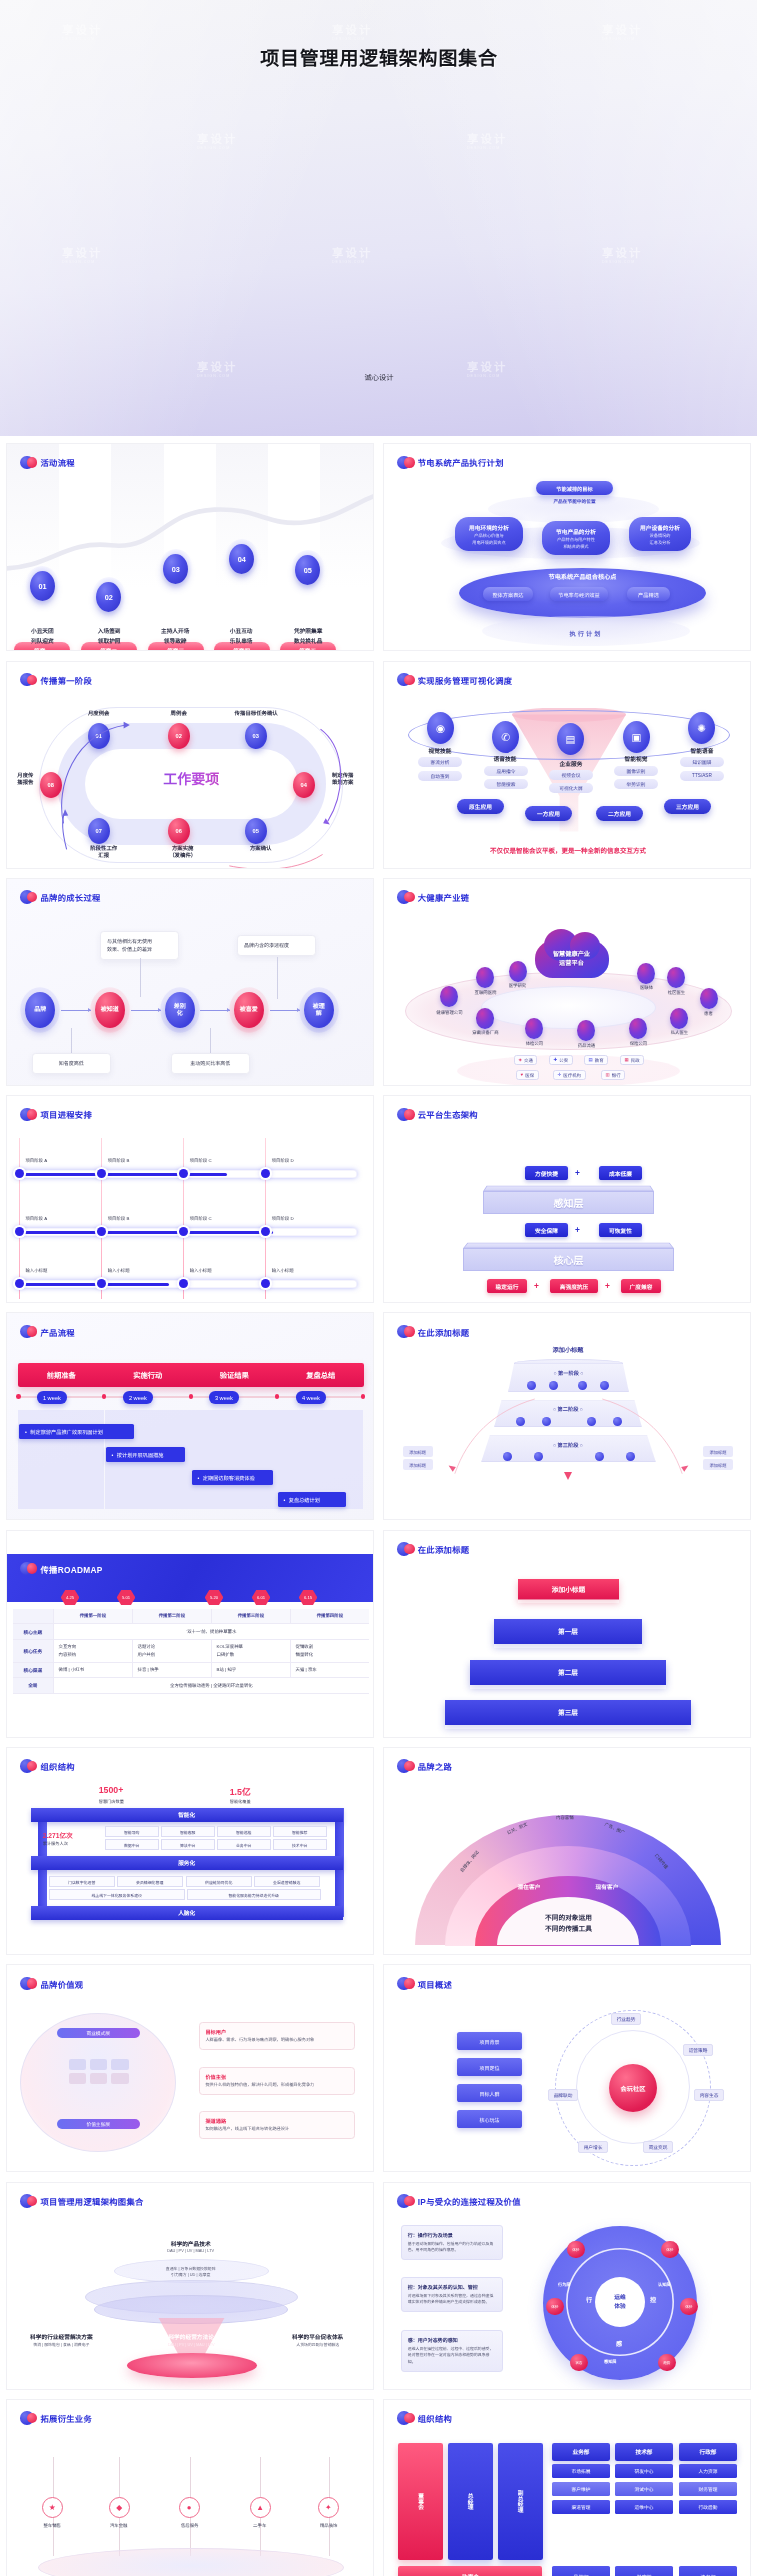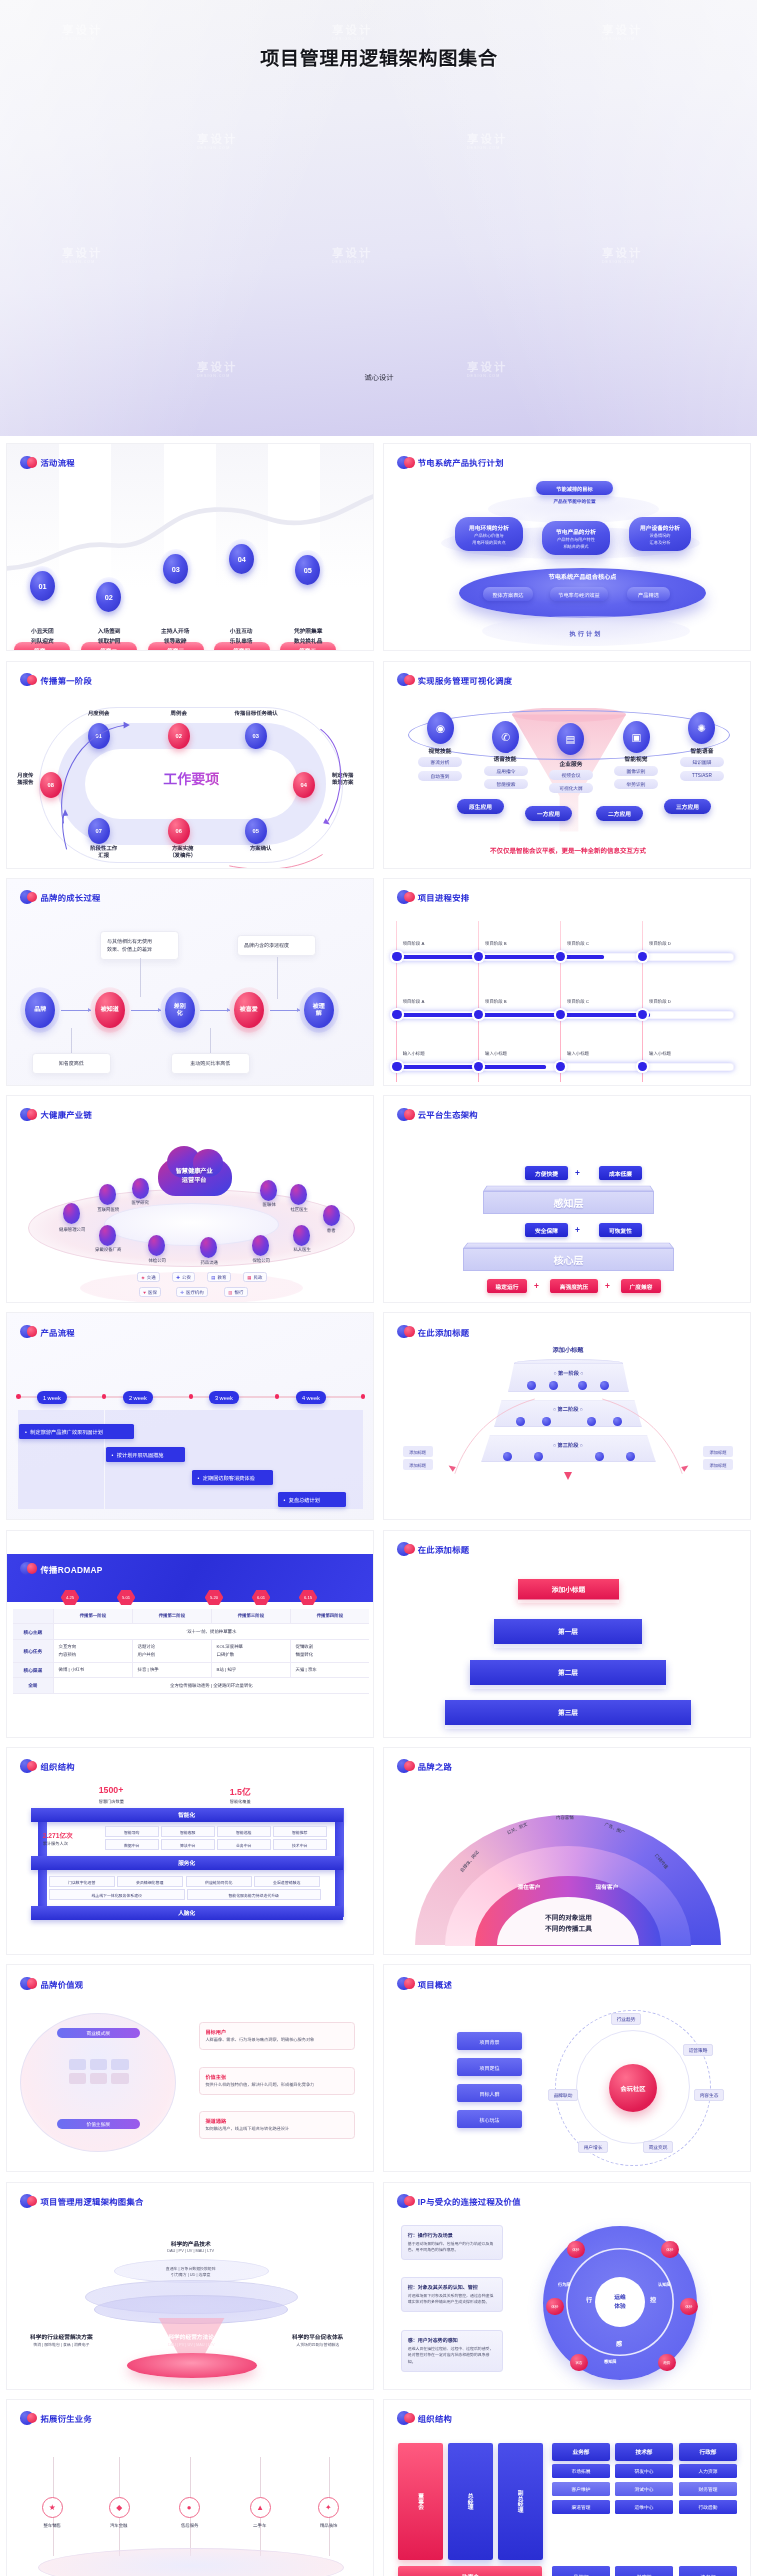--- a/index.html
+++ b/index.html
@@ -569,70 +569,20 @@
 
     <div class="s5-arrow" style="left:54px;top:131px;width:30px;"></div>
     <div class="s5-arrow" style="left:124px;top:131px;width:30px;"></div>
     <div class="s5-arrow" style="left:193px;top:131px;width:30px;"></div>
     <div class="s5-arrow" style="left:263px;top:131px;width:30px;"></div>
 
     <div class="s5-vline" style="left:64px;top:149px;height:26px;"></div>
     <div class="s5-vline" style="left:203px;top:149px;height:26px;"></div>
     <div class="s5-card" style="left:25px;top:174px;width:79px;text-align:center;">知名度高低</div>
     <div class="s5-card" style="left:164px;top:174px;width:79px;text-align:center;">主动购买比率高低</div>
-  </div>
-
-  <div class="slide">
-    <div class="sh">
-      <span class="sh-dot">
-            <i class="b"></i>
-            <i class="r"></i>
-          </span>
-      <span class="sh-t">项目进程安排</span>
-    </div>
-    <div class="s7-v" style="left:12.5px;top:42px;height:161px;"></div>
-    <div class="s7-v" style="left:94px;top:42px;height:161px;"></div>
-    <div class="s7-v" style="left:176px;top:42px;height:161px;"></div>
-    <div class="s7-v" style="left:258px;top:42px;height:161px;"></div>
-
-    <div class="s7-lab" style="left:18.7px;top:61px;">项目阶段 A</div>
-    <div class="s7-lab" style="left:101px;top:61px;">项目阶段 B</div>
-    <div class="s7-lab" style="left:183px;top:61px;">项目阶段 C</div>
-    <div class="s7-lab" style="left:265px;top:61px;">项目阶段 D</div>
-    <div class="s7-bar" style="left:8.3px;top:74px;width:342px;">
-      <span class="s7-fill" style="width:208px;"></span>
-        </div>
-    <div class="s7-dot" style="left:8.3px;top:73px;"></div>
-    <div class="s7-dot" style="left:90px;top:73px;"></div>
-    <div class="s7-dot" style="left:172px;top:73px;"></div>
-    <div class="s7-dot" style="left:254px;top:73px;"></div>
-
-    <div class="s7-lab" style="left:18.7px;top:119px;">项目阶段 A</div>
-    <div class="s7-lab" style="left:101px;top:119px;">项目阶段 B</div>
-    <div class="s7-lab" style="left:183px;top:119px;">项目阶段 C</div>
-    <div class="s7-lab" style="left:265px;top:119px;">项目阶段 D</div>
-    <div class="s7-bar" style="left:8.3px;top:132px;width:342px;">
-      <span class="s7-fill" style="width:254px;"></span>
-        </div>
-    <div class="s7-dot" style="left:8.3px;top:131px;"></div>
-    <div class="s7-dot" style="left:90px;top:131px;"></div>
-    <div class="s7-dot" style="left:172px;top:131px;"></div>
-    <div class="s7-dot" style="left:254px;top:131px;"></div>
-
-    <div class="s7-lab" style="left:18.7px;top:171px;">输入小标题</div>
-    <div class="s7-lab" style="left:101px;top:171px;">输入小标题</div>
-    <div class="s7-lab" style="left:183px;top:171px;">输入小标题</div>
-    <div class="s7-lab" style="left:265px;top:171px;">输入小标题</div>
-    <div class="s7-bar" style="left:8.3px;top:184px;width:342px;">
-      <span class="s7-fill" style="width:150px;"></span>
-        </div>
-    <div class="s7-dot" style="left:8.3px;top:183px;"></div>
-    <div class="s7-dot" style="left:90px;top:183px;"></div>
-    <div class="s7-dot" style="left:172px;top:183px;"></div>
-    <div class="s7-dot" style="left:254px;top:183px;"></div>
   </div>
 
   <div class="slide">
     <div class="sh">
       <span class="sh-dot">
             <i class="b"></i>
             <i class="r"></i>
           </span>
       <span class="sh-t">大健康产业链</span>
     </div>
@@ -706,20 +656,70 @@
           <span>银行</span>
         </div>
   </div>
 
   <div class="slide">
     <div class="sh">
       <span class="sh-dot">
             <i class="b"></i>
             <i class="r"></i>
           </span>
+      <span class="sh-t">项目进程安排</span>
+    </div>
+    <div class="s7-v" style="left:12.5px;top:42px;height:161px;"></div>
+    <div class="s7-v" style="left:94px;top:42px;height:161px;"></div>
+    <div class="s7-v" style="left:176px;top:42px;height:161px;"></div>
+    <div class="s7-v" style="left:258px;top:42px;height:161px;"></div>
+
+    <div class="s7-lab" style="left:18.7px;top:61px;">项目阶段 A</div>
+    <div class="s7-lab" style="left:101px;top:61px;">项目阶段 B</div>
+    <div class="s7-lab" style="left:183px;top:61px;">项目阶段 C</div>
+    <div class="s7-lab" style="left:265px;top:61px;">项目阶段 D</div>
+    <div class="s7-bar" style="left:8.3px;top:74px;width:342px;">
+      <span class="s7-fill" style="width:208px;"></span>
+        </div>
+    <div class="s7-dot" style="left:8.3px;top:73px;"></div>
+    <div class="s7-dot" style="left:90px;top:73px;"></div>
+    <div class="s7-dot" style="left:172px;top:73px;"></div>
+    <div class="s7-dot" style="left:254px;top:73px;"></div>
+
+    <div class="s7-lab" style="left:18.7px;top:119px;">项目阶段 A</div>
+    <div class="s7-lab" style="left:101px;top:119px;">项目阶段 B</div>
+    <div class="s7-lab" style="left:183px;top:119px;">项目阶段 C</div>
+    <div class="s7-lab" style="left:265px;top:119px;">项目阶段 D</div>
+    <div class="s7-bar" style="left:8.3px;top:132px;width:342px;">
+      <span class="s7-fill" style="width:254px;"></span>
+        </div>
+    <div class="s7-dot" style="left:8.3px;top:131px;"></div>
+    <div class="s7-dot" style="left:90px;top:131px;"></div>
+    <div class="s7-dot" style="left:172px;top:131px;"></div>
+    <div class="s7-dot" style="left:254px;top:131px;"></div>
+
+    <div class="s7-lab" style="left:18.7px;top:171px;">输入小标题</div>
+    <div class="s7-lab" style="left:101px;top:171px;">输入小标题</div>
+    <div class="s7-lab" style="left:183px;top:171px;">输入小标题</div>
+    <div class="s7-lab" style="left:265px;top:171px;">输入小标题</div>
+    <div class="s7-bar" style="left:8.3px;top:184px;width:342px;">
+      <span class="s7-fill" style="width:150px;"></span>
+        </div>
+    <div class="s7-dot" style="left:8.3px;top:183px;"></div>
+    <div class="s7-dot" style="left:90px;top:183px;"></div>
+    <div class="s7-dot" style="left:172px;top:183px;"></div>
+    <div class="s7-dot" style="left:254px;top:183px;"></div>
+  </div>
+
+  <div class="slide">
+    <div class="sh">
+      <span class="sh-dot">
+            <i class="b"></i>
+            <i class="r"></i>
+          </span>
       <span class="sh-t">云平台生态架构</span>
     </div>
     <div class="s8-tag blue" style="left:141px;top:70px;width:43px;">方便快捷</div>
     <div class="s8-plus" style="left:191px;top:72px;">+</div>
     <div class="s8-tag blue" style="left:215px;top:70px;width:43px;">成本低廉</div>
     <div class="s8-slab" style="left:99px;top:86px;width:171px;height:32px;">
       <span class="top"></span>
       <span class="front">感知层</span>
     </div>
 
@@ -738,20 +738,26 @@
     <div class="s8-tag pink" style="left:237px;top:183px;width:40px;">广度兼容</div>
   </div>
 
   <div class="slide tint">
     <div class="sh">
       <span class="sh-dot">
             <i class="b"></i>
             <i class="r"></i>
           </span>
       <span class="sh-t">产品流程</span>
+    </div>
+    <div class="s9-head">
+      <div>前期准备</div>
+      <div>实施行动</div>
+      <div>验证结果</div>
+      <div>复盘总结</div>
     </div>
     <div class="s9-track"></div>
     <div class="s9-rd" style="left:9.3px;top:81px;"></div>
     <div class="s9-rd" style="left:95px;top:81px;"></div>
     <div class="s9-rd" style="left:182px;top:81px;"></div>
     <div class="s9-rd" style="left:268px;top:81px;"></div>
     <div class="s9-rd" style="left:354px;top:81px;"></div>
     <div class="s9-wk" style="left:30px;top:78px;">1 week</div>
     <div class="s9-wk" style="left:116px;top:78px;">2 week</div>
     <div class="s9-wk" style="left:202px;top:78px;">3 week</div>

